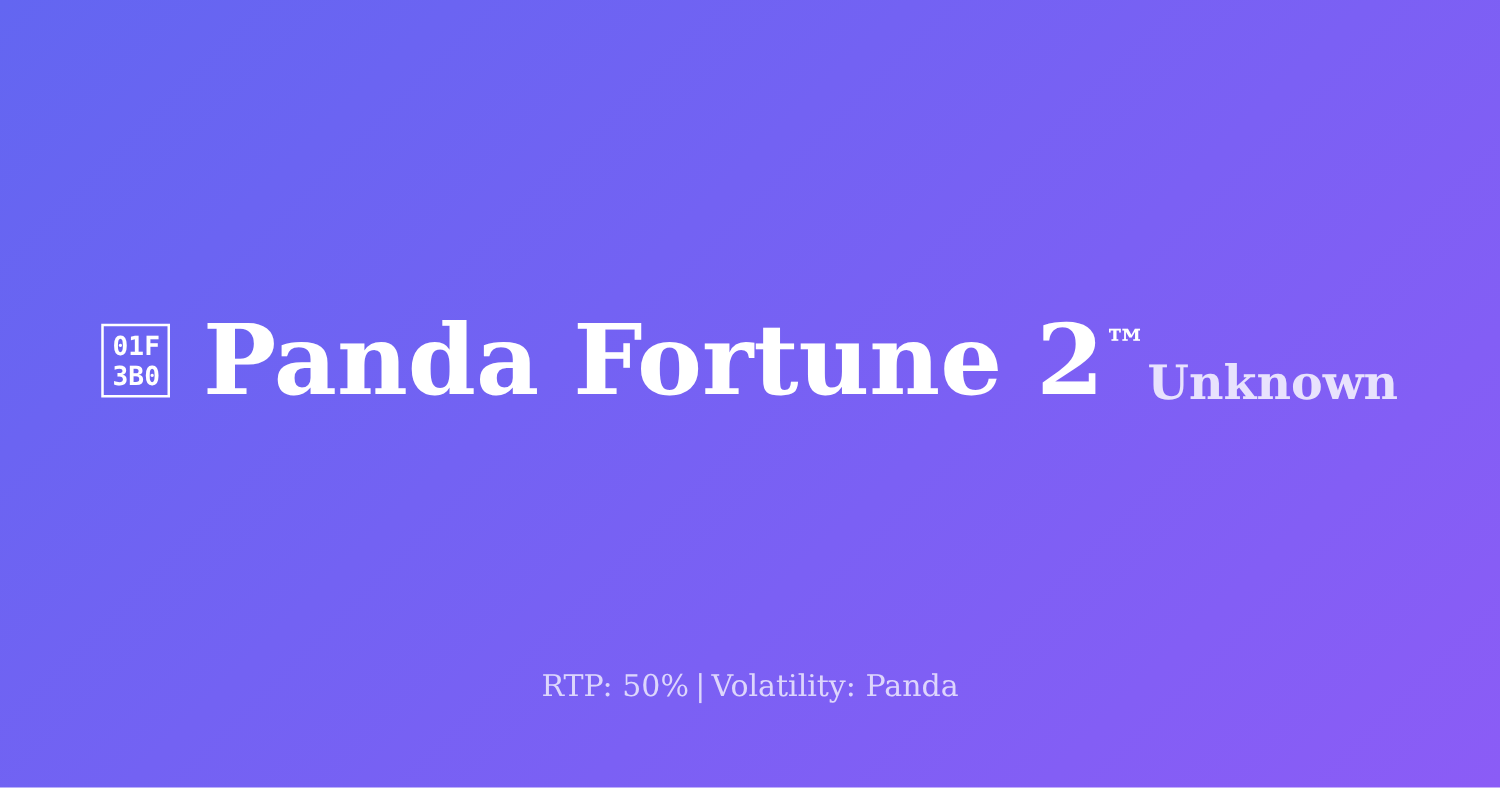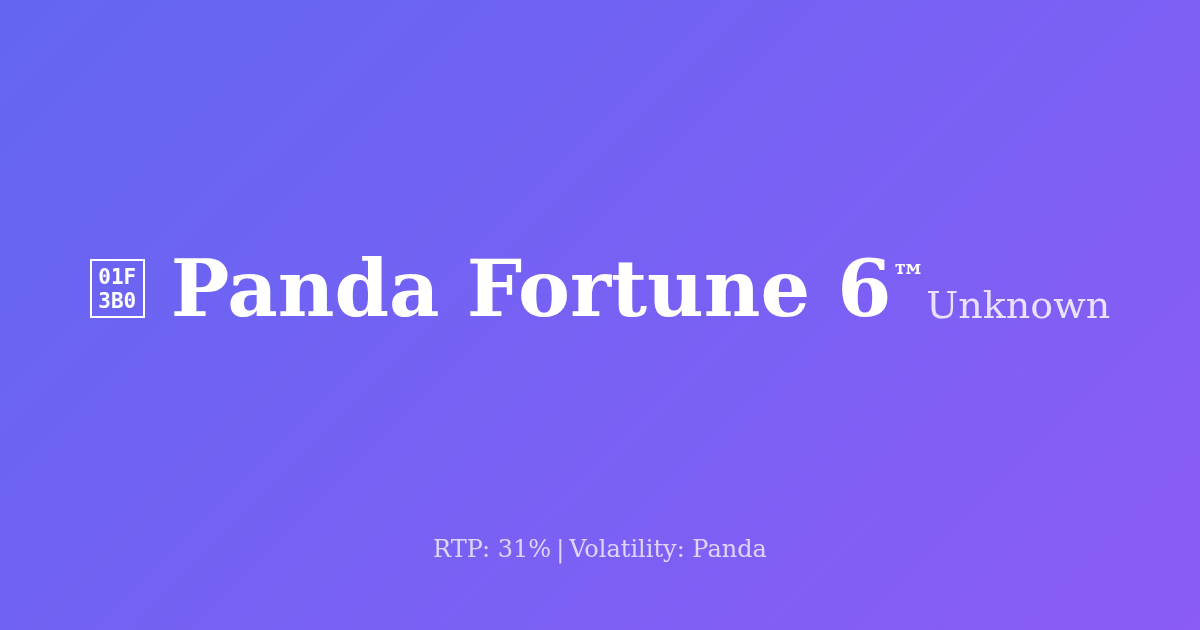--- a/index.html
+++ b/index.html
@@ -89,21 +89,21 @@
     line-height: 24px;
     color: #ffffff;
     letter-spacing: 0px;
     white-space: nowrap;
   }
 
   
   .provider {
     margin-top: 34px;
     font-family: "DejaVu Serif", "Liberation Serif", serif;
-    font-weight: 400;
+    font-weight: 700;
     font-size: 38px;
     line-height: 1.2;
     color: rgba(255, 255, 255, 0.82);
     white-space: nowrap;
   }
 
   
   .meta-line {
     position: absolute;
     left: 0;
@@ -129,23 +129,23 @@
 
   <div id="center-stack">
 
     <div class="title-row">
 
       <span class="tofu">
         <span class="tofu-row">01F</span>
         <span class="tofu-row">3B0</span>
       </span>
 
-      <h1 class="game-title"><span>Panda Fortune 6</span><span class="tm">™</span></h1>
+      <h1 class="game-title"><span>Panda Fortune 2</span><span class="tm">™</span></h1>
 
     </div>
 
     <div class="provider">Unknown</div>
 
   </div>
 
-  <div class="meta-line"><span>RTP: 31%</span><span class="sep">|</span><span>Volatility: Panda</span></div>
+  <div class="meta-line"><span>RTP: 50%</span><span class="sep">|</span><span>Volatility: Panda</span></div>
 
 </div>
 
 </body></html>

